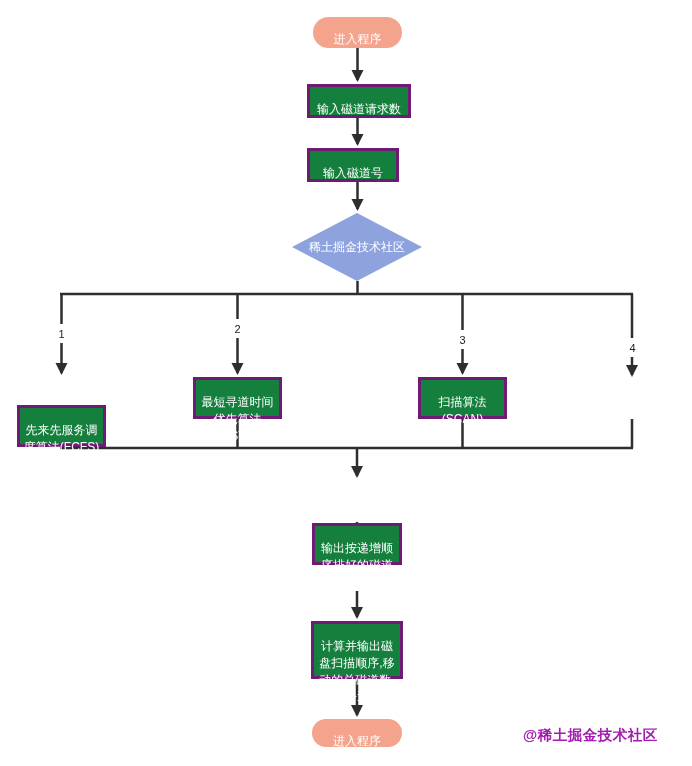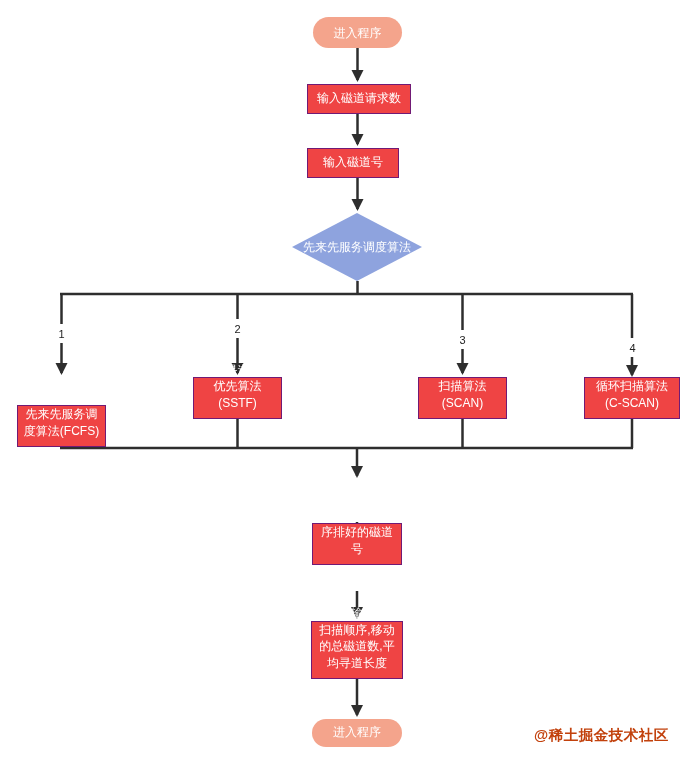--- a/index.html
+++ b/index.html
@@ -13,35 +13,35 @@
     overflow: hidden;
   }
   .connectors {
     position: absolute;
     left: 0; top: 0;
     width: 692px; height: 766px;
   }
   .node {
     position: absolute;
     display: flex;
-    align-items: flex-end;
+    align-items: flex-start;
     justify-content: center;
     text-align: center;
     color: #ffffff;
     font-size: 12px;
     line-height: 1.4;
-    padding: 6px 3px;
+    padding: 14px 3px;
   }
   .terminal {
     background: #F4A48C;
     border-radius: 16px;
   }
   .process {
-    background: #ef4444;
-    border: 1px solid #701a75;
+    background: #15803d;
+    border: 3px solid #701a75;
   }
   .decision-wrap {
     position: absolute;
     display: flex;
     align-items: center;
     justify-content: center;
     text-align: center;
     color: #ffffff;
     font-size: 12px;
     background: #8EA3DE;
@@ -55,25 +55,25 @@
     background: #ffffff;
     color: #222222;
     font-size: 11px;
     display: flex;
     align-items: center;
     justify-content: center;
     text-align: center;
   }
   .watermark {
     position: absolute;
-    left: 534px;
+    left: 523px;
     top: 726px;
     font-size: 14.5px;
     font-weight: bold;
-    color: #c2410c;
+    color: #a21caf;
     letter-spacing: 0.5px;
     white-space: nowrap;
   }
 </style>
 </head>
 <body>
 
 <div class="canvas">
 
   <svg class="connectors" width="692" height="766" viewBox="0 0 692 766">
@@ -115,21 +115,21 @@
 
   <div class="node process" style="left:307px; top:84px; width:104px; height:30px;">
     <span>输入磁道请求数</span>
   </div>
 
   <div class="node process" style="left:307px; top:148px; width:92px; height:30px;">
     <span>输入磁道号</span>
   </div>
 
   <div class="decision-wrap" style="left:292px; top:213px; width:130px; height:68px;">
-    <span>先来先服务调度算法</span>
+    <span>稀土掘金技术社区</span>
   </div>
 
   <div class="branch-no" style="left:54px;  top:324px;">
     <span>1</span>
   </div>
   <div class="branch-no" style="left:230px; top:319px;">
     <span>2</span>
   </div>
   <div class="branch-no" style="left:455px; top:330px;">
     <span>3</span>
@@ -140,23 +140,20 @@
 
   <div class="node process" style="left:17px; top:377px; width:89px; height:42px;margin-top:28px;">
     <span>先来先服务调度算法(FCFS)</span>
   </div>
   <div class="node process" style="left:193px; top:377px; width:89px; height:42px;">
     <span>最短寻道时间优先算法(SSTF)</span>
   </div>
   <div class="node process" style="left:418px; top:377px; width:89px; height:42px;">
     <span>扫描算法(SCAN)</span>
   </div>
-  <div class="node process" style="left:584px; top:377px; width:96px; height:42px;">
-    <span>循环扫描算法(C-SCAN)</span>
-  </div>
 
   <div class="node process" style="left:312px; top:480px; width:90px; height:42px;margin-top:43px;">
     <span>输出按递增顺序排好的磁道号</span>
   </div>
 
 
   <div class="node process" style="left:311px; top:621px; width:92px; height:58px;">
     <span>计算并输出磁盘扫描顺序,移动的总磁道数,平均寻道长度</span>
   </div>
 

